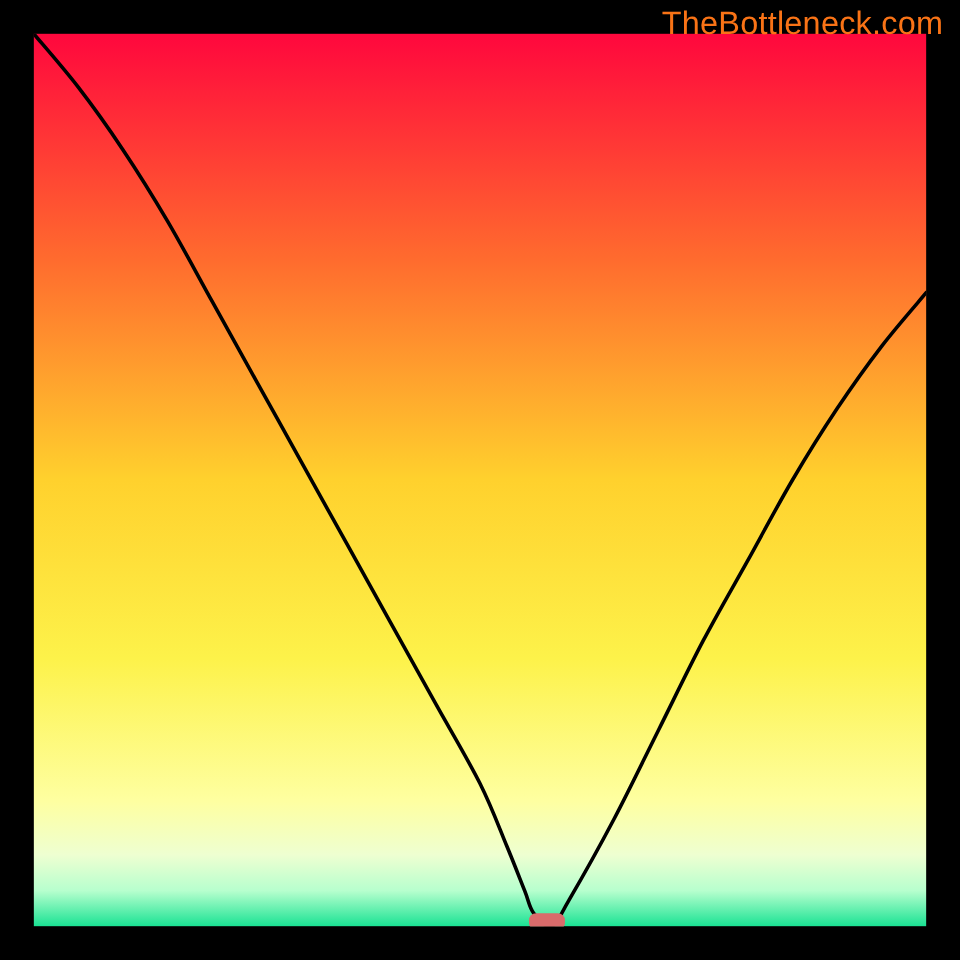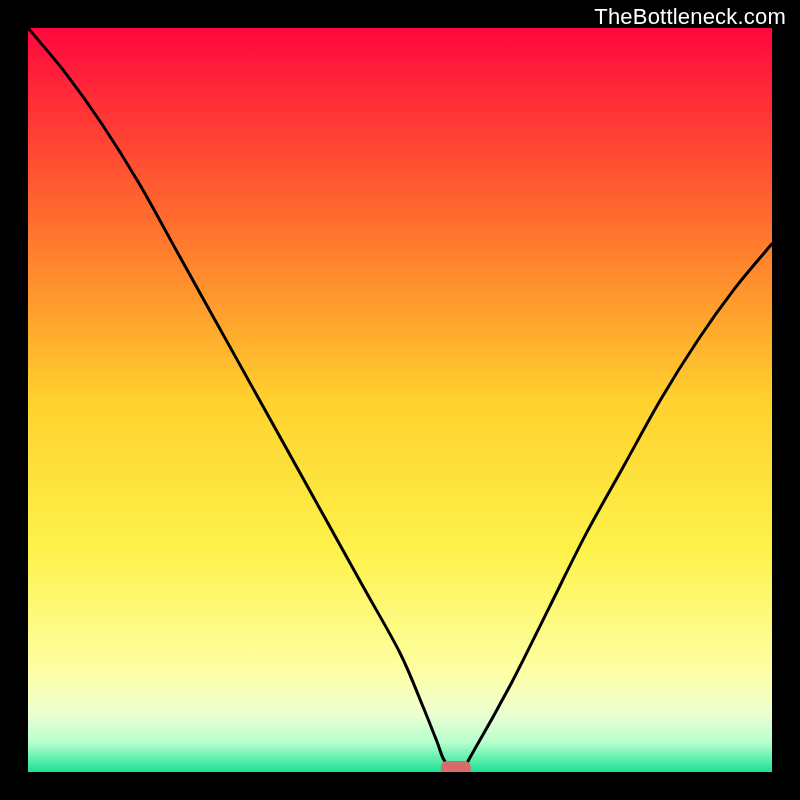--- a/index.html
+++ b/index.html
@@ -10,22 +10,22 @@
     background: #000;
     font-family: Arial, Helvetica, sans-serif;
     display: flex;
     flex-direction: column;
     align-items: center;
   }
   .watermark {
     position: absolute;
     top: 4px;
     right: 14px;
-    color: #ffffff;
-    font-size: 22px;
+    color: #f97316;
+    font-size: 27px;
     font-weight: 500;
     z-index: 5;
     letter-spacing: 0.2px;
   }
   .plot-wrap {
     position: absolute;
     top: 28px;
     left: 28px;
     width: 744px;
     height: 744px;

